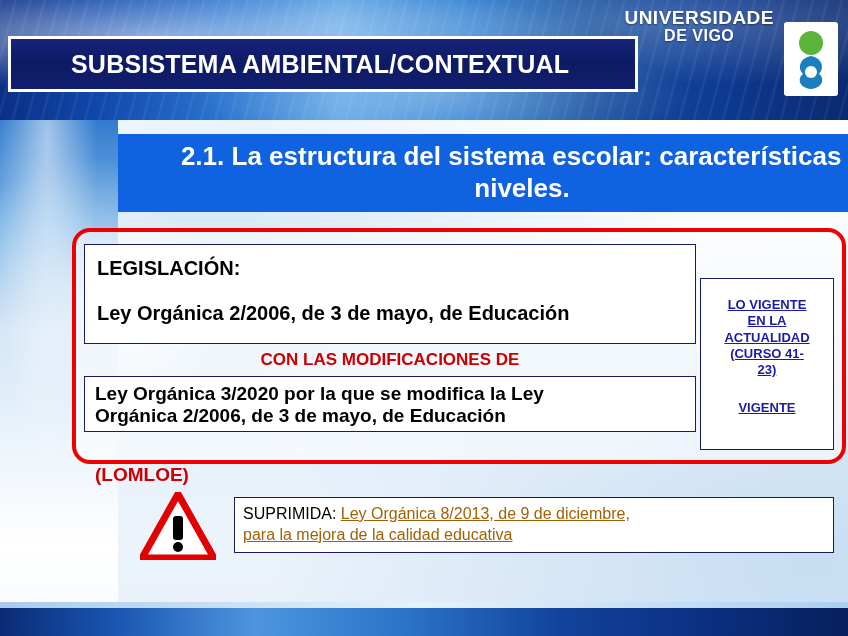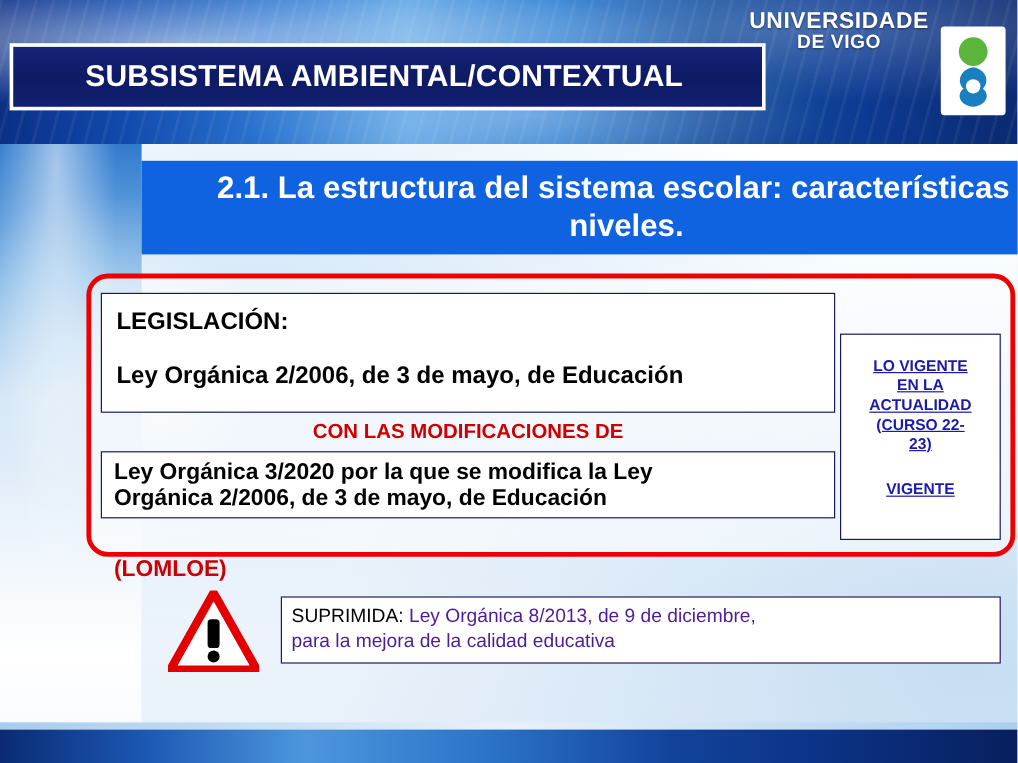--- a/index.html
+++ b/index.html
@@ -157,21 +157,21 @@
   .warn-icon{
     position:absolute;left:140px;top:492px;width:76px;height:68px;
   }
   .sup-box{
     position:absolute;left:234px;top:497px;width:600px;height:56px;
     background:#ffffff;border:1px solid #1a1a5e;box-sizing:border-box;
     padding:6px 8px;
   }
   .sup-line{font-size:16px;color:#000;line-height:1.3;}
   .sup-label{color:#000;}
-  .sup-link{color:#4c1d95;}
+  .sup-link{color:#a16207;text-decoration:underline;}
 </style>
 </head>
 <body>
 
 <div class="slide">
 
   <div class="bg-base"></div>
   <div class="bg-wash"></div>
   <div class="bg-glow"></div>
   <div class="bg-left"></div>
@@ -215,21 +215,21 @@
     <div class="lom-line">Ley Orgánica 3/2020 por la que se modifica la Ley</div>
     <div class="lom-line">Orgánica  2/2006, de 3 de mayo, de Educación</div>
     <div class="lom-tag">(LOMLOE)</div>
   </div>
 
   <div class="side-box">
     <div class="side-text">
       <div>LO VIGENTE</div>
       <div>EN LA</div>
       <div>ACTUALIDAD</div>
-      <div>(CURSO  22-</div>
+      <div>(CURSO  41-</div>
       <div>23)</div>
     </div>
     <div class="side-link">VIGENTE</div>
   </div>
 
   <div class="warn-icon">
     <svg width="76" height="68" viewBox="0 0 76 68" aria-hidden="true">
       <polygon points="38,2 74,66 2,66" fill="#ffffff" stroke="#e20000" stroke-width="7" stroke-linejoin="round"></polygon>
       <rect x="33" y="24" width="10" height="24" rx="3" fill="#000000"></rect>
       <circle cx="38" cy="55" r="5" fill="#000000"></circle>

